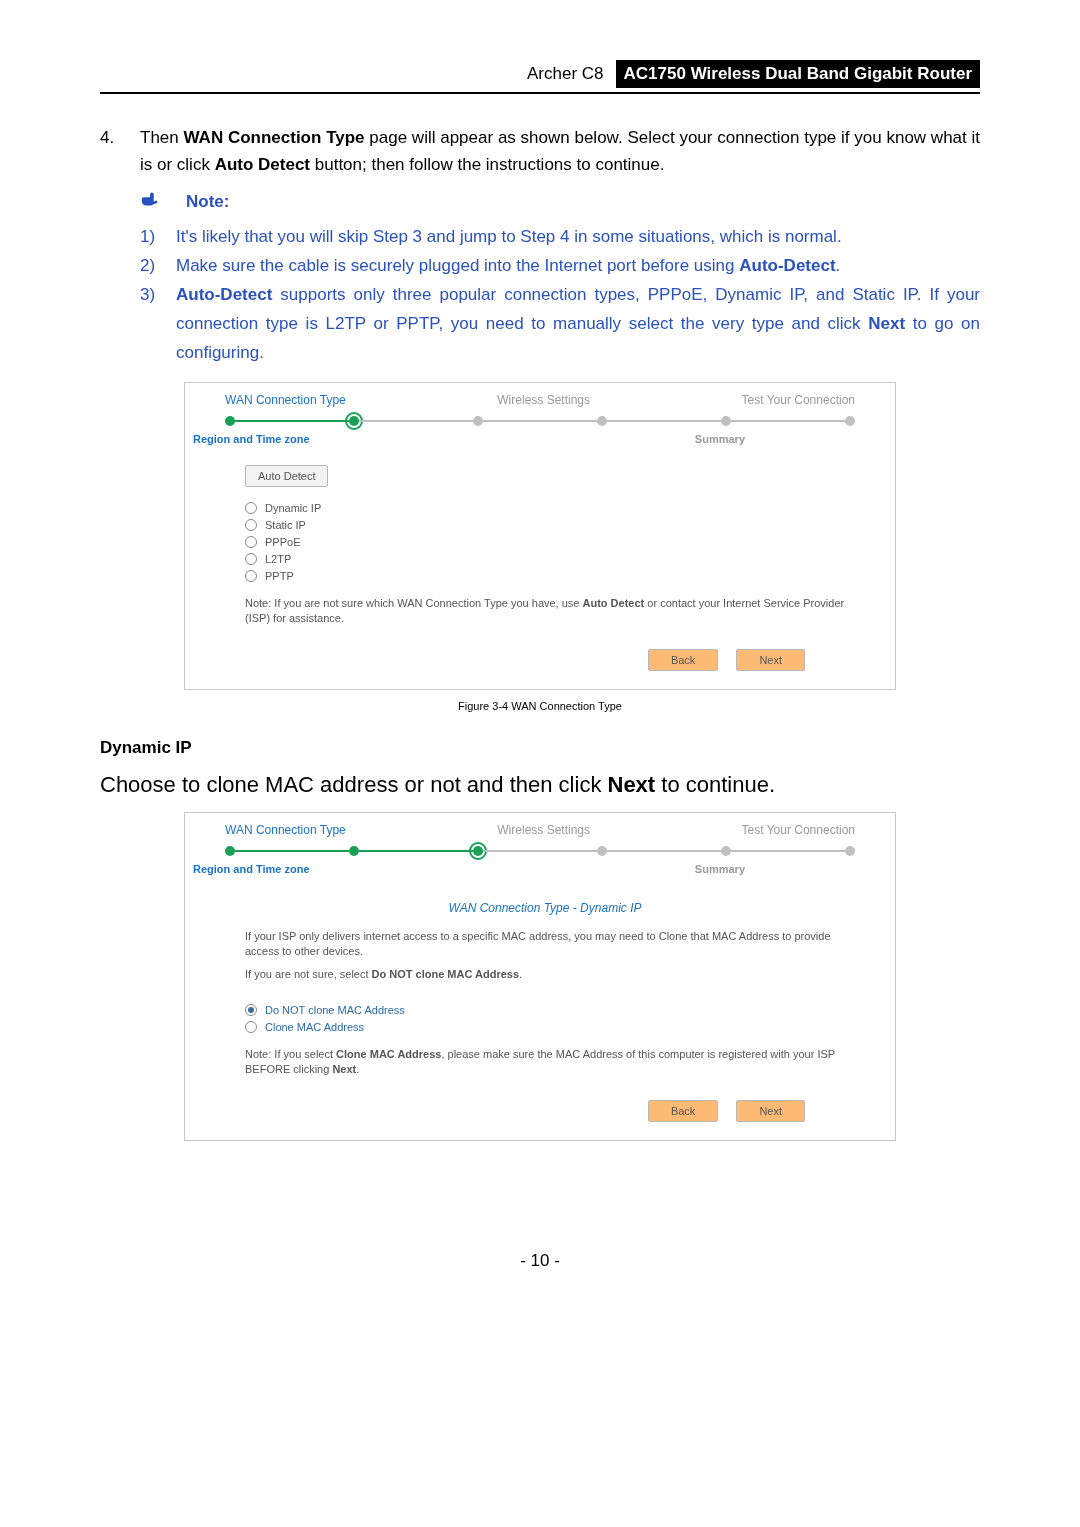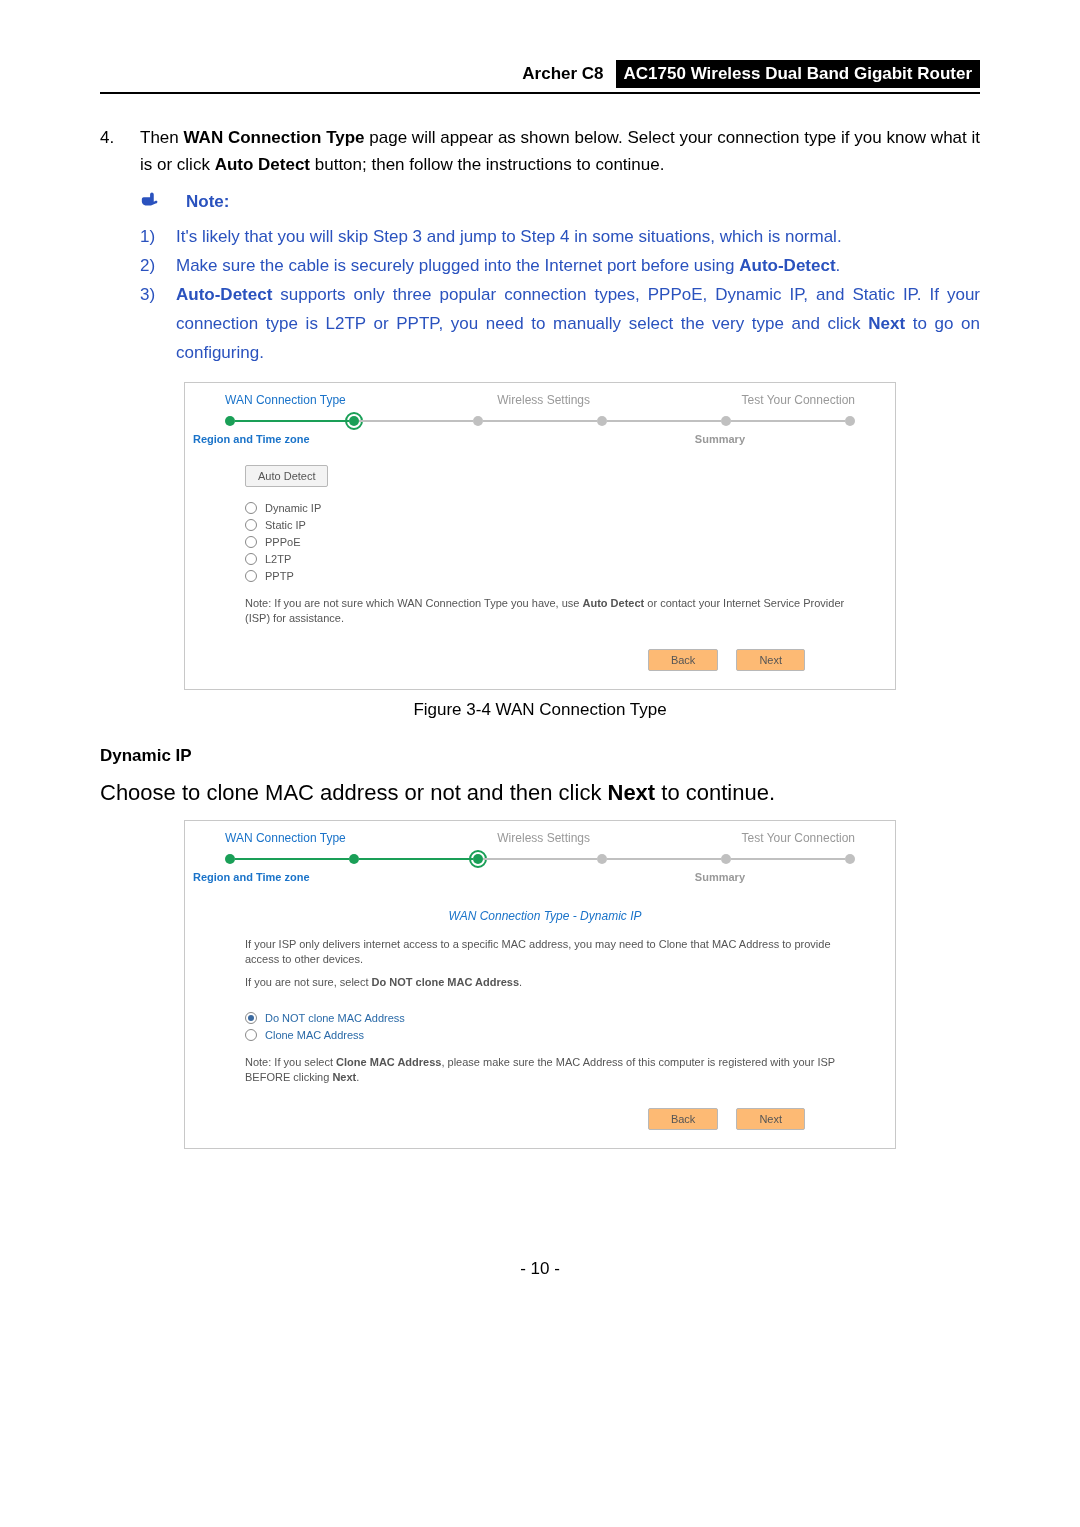--- a/index.html
+++ b/index.html
@@ -18,21 +18,21 @@
     padding-bottom: 4px;
     margin-bottom: 30px;
   }
   .header-row {
     display: flex;
     justify-content: flex-end;
     gap: 10px;
     align-items: stretch;
   }
   .hdr-left {
-    font-weight: bold;
+    font-weight: normal;
     font-size: 17px;
     padding: 4px 2px;
   }
   .hdr-right {
     background: #000;
     color: #fff;
     font-weight: bold;
     font-size: 17px;
     padding: 4px 8px;
   }
@@ -161,21 +161,21 @@
   .act-btn {
     border: 1px solid #b8b8b8;
     background: #fdba74;
     padding: 4px 22px;
     font-size: 11px;
     color: #555;
     border-radius: 2px;
   }
   .caption {
     text-align: center;
-    font-size: 17px;
+    font-size: 11px;
     margin: 10px 0 26px 0;
   }
   .section-h {
     font-weight: bold;
     font-size: 17px;
     margin: 8px 0 14px 0;
   }
   .body-text {
     font-size: 22px;
     margin-bottom: 6px;

